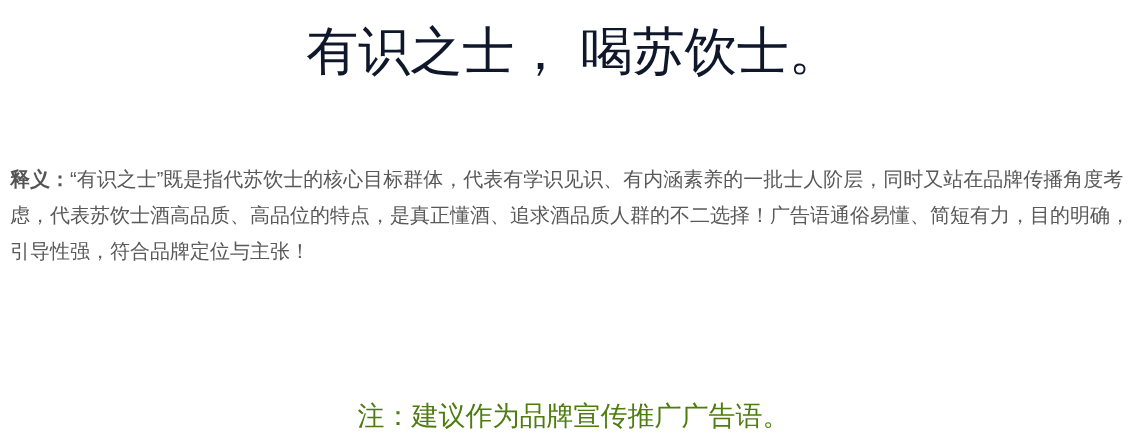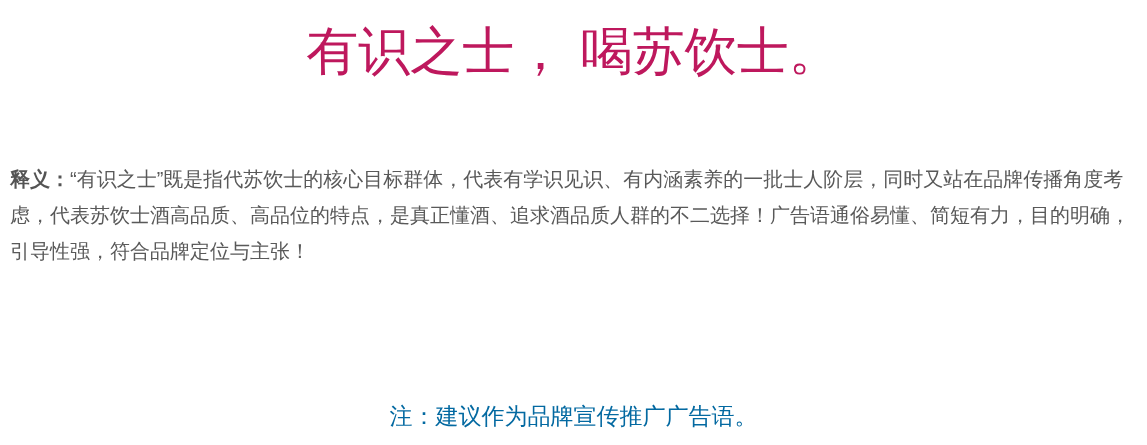--- a/index.html
+++ b/index.html
@@ -18,21 +18,21 @@
   .title {
     position: absolute;
     top: 20px;
     left: 0;
     right: 0;
     margin: 0;
     text-align: center;
     font-size: 52px;
     line-height: 62px;
     font-weight: 400;
-    color: #be185d;
+    color: #0f172a;
     letter-spacing: 0;
     white-space: nowrap;
   }
   .definition {
     position: absolute;
     top: 161px;
     left: 10px;
     right: 8px;
     margin: 0;
     font-size: 20px;
@@ -44,23 +44,23 @@
   .definition strong {
     font-weight: 700;
     color: #545454;
   }
   .footnote {
     position: absolute;
     top: 402px;
     left: 0;
     right: 0;
     text-align: center;
-    font-size: 23px;
+    font-size: 27px;
     line-height: 28px;
-    color: #0369a1;
+    color: #4d7c0f;
     white-space: nowrap;
   }
 </style>
 </head>
 <body>
 
 <div class="page">
 
   <h1 class="title">有识之士， 喝苏饮士。</h1>
 

